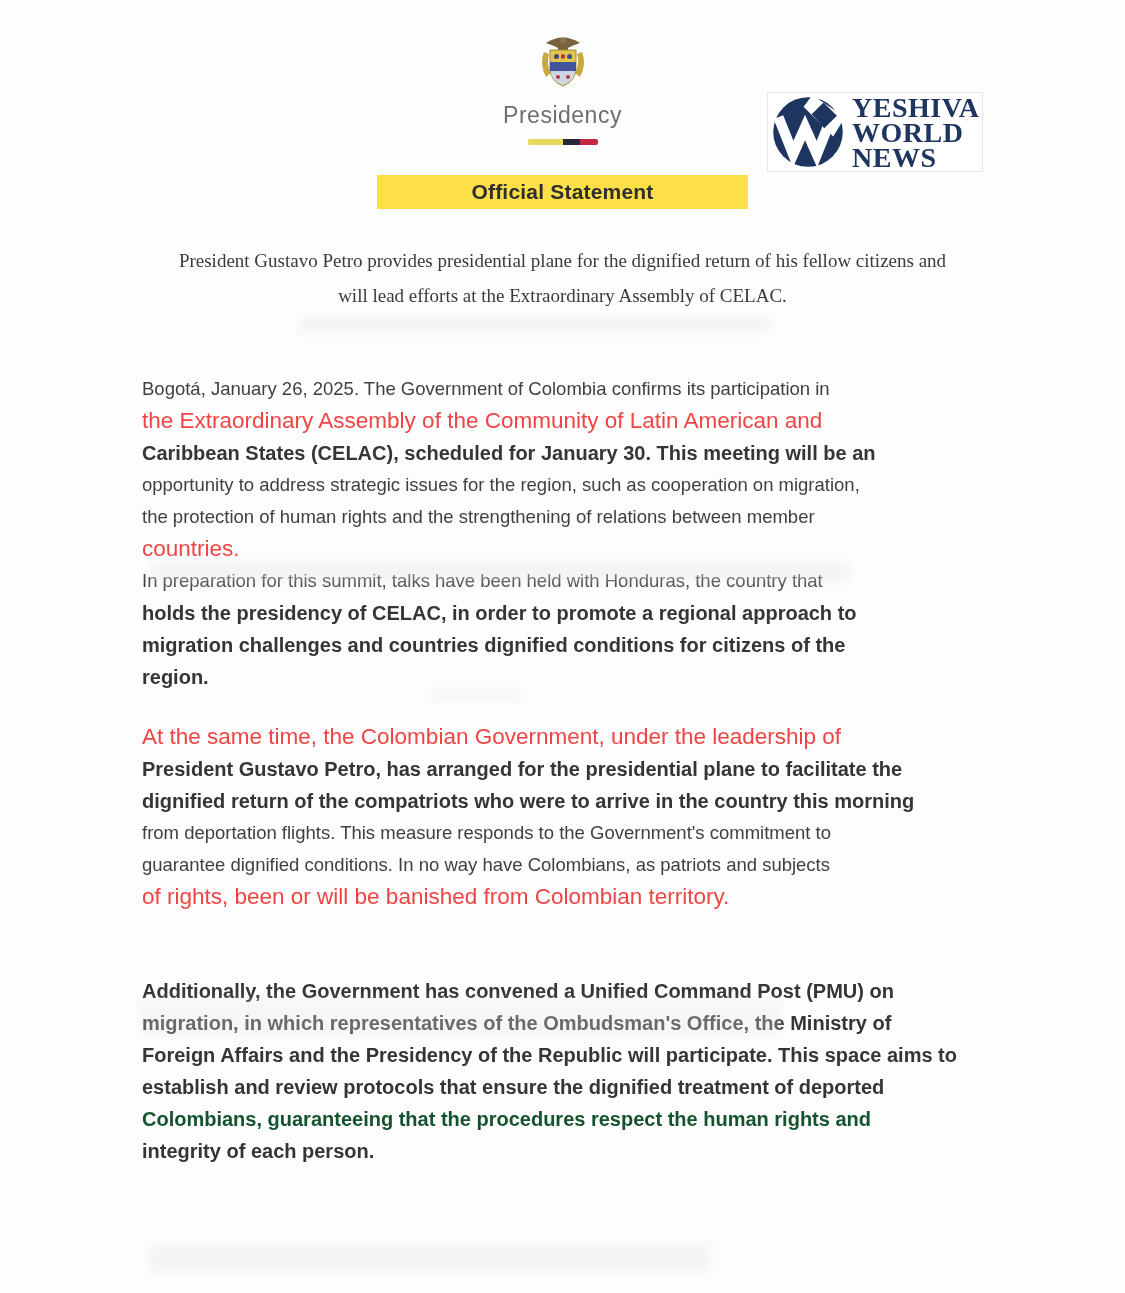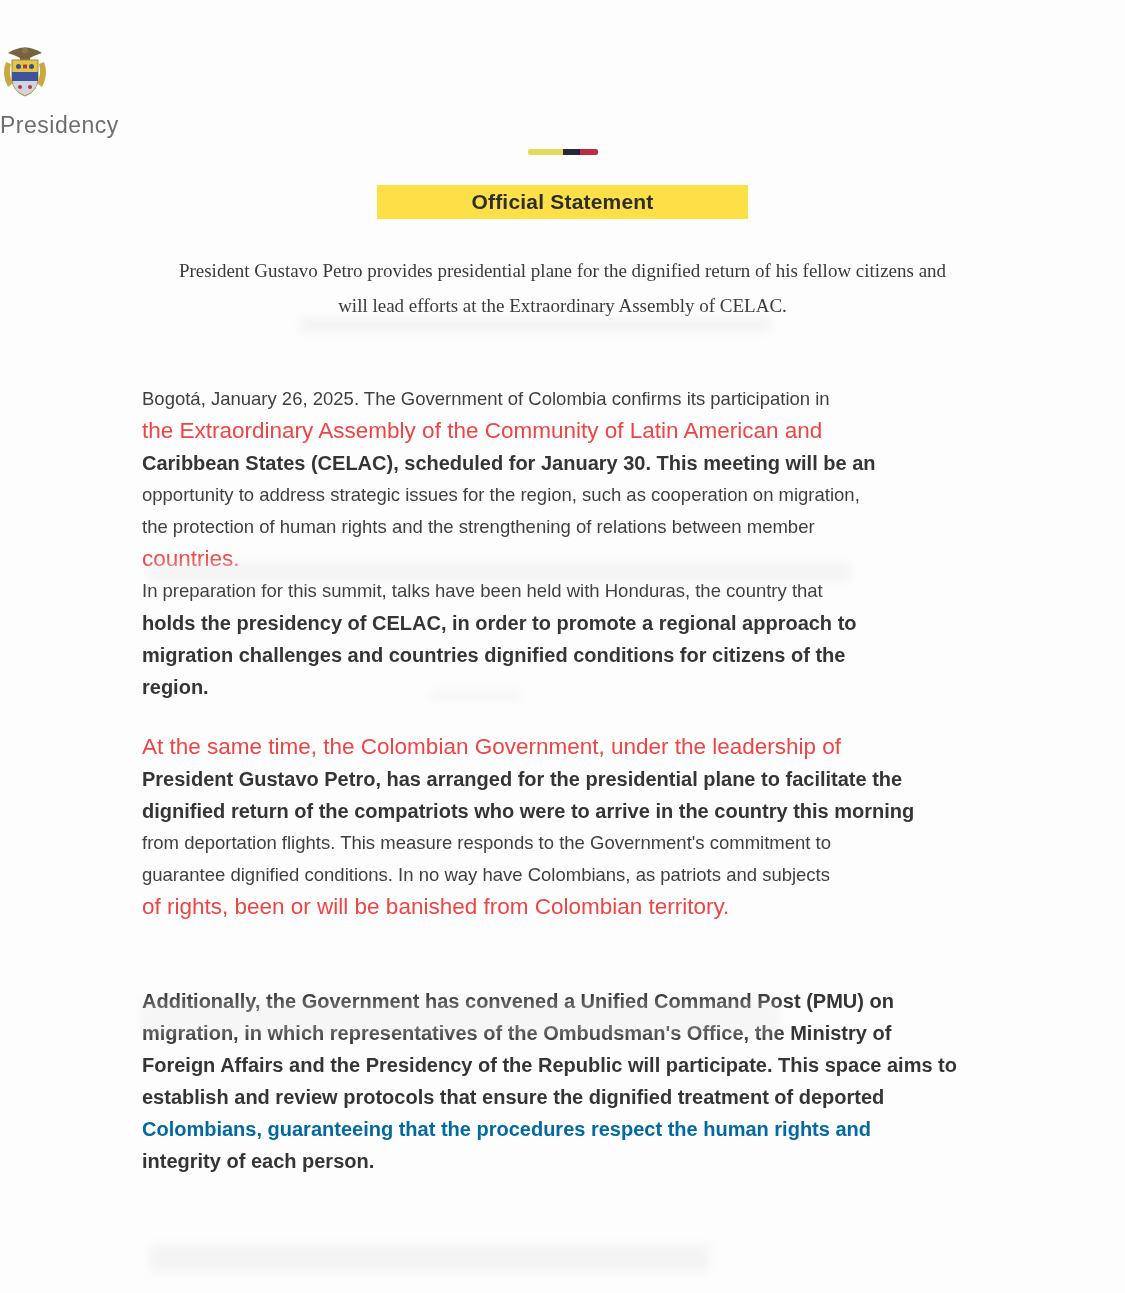--- a/index.html
+++ b/index.html
@@ -6,21 +6,21 @@
   html,body { background:#e9e9e9; }
   .page {
     position:relative;
     width:1125px; height:1293px;
     margin:0 auto;
     background:#fdfdfd;
     font-family:"Liberation Sans", sans-serif;
     overflow:hidden;
   }
   
-  .gov-block { padding-top:44px; }
+  .gov-block { padding-top:34px; text-align:center; }
   .crest { width:50px; height:60px; display:inline-block; }
   .agency { margin-top:4px; font-size:23px; letter-spacing:.5px; color:#6e6e6e; }
   .flag-strip {
     width:70px; height:6px; margin:10px auto 0;
     display:flex; border-radius:2px; overflow:hidden;
   }
   .flag-strip span { display:block; height:100%; }
   .flag-yellow { flex:2; background:#e6d95e; }
   .flag-navy   { flex:1; background:#26263c; }
   .flag-red    { flex:1; background:#c22a40; }
@@ -51,21 +51,21 @@
   }
   
   .body { margin:60px 128px 0 142px; }
   .para + .para { }
   .para:nth-of-type(3) { margin-top:28px; }
   .para:nth-of-type(4) { margin-top:62px; }
   .line { line-height:32px; white-space:nowrap; }
   .line.s1 { font-size:18.5px; color:#3f3f3f; }
   .line.s2 { font-size:20px;   color:#353535;font-weight:bold; }
   .line.s3 { font-size:22.5px; color:#ef4444; }
-  .line.light { color:#0369a1; }
+  .line.light { color:#14532d; }
   
   .smudge {
     position:absolute; background:#e7e7e7; pointer-events:none;
     filter:blur(5px);
   }
   .sm1 { left:300px; top:318px; width:470px; height:14px; opacity:.45; }
   .sm2 { left:150px; top:562px; width:700px; height:20px; opacity:.40; }
   .sm3 { left:430px; top:690px; width:90px;  height:10px; opacity:.30; }
   .sm4 { left:140px; top:1000px; width:640px; height:36px; opacity:.30; }
   .sm5 { left:150px; top:1244px; width:560px; height:28px; opacity:.40; }
@@ -91,20 +91,33 @@
       <rect x="23" y="20.5" width="4" height="4" fill="#b33a3a"></rect>
     </svg>
     <div class="agency">Presidency</div>
     <div class="flag-strip">
       <span class="flag-yellow" style="background: rgb(230, 217, 94);"></span>
       <span class="flag-navy" style="background: rgb(38, 38, 60);"></span>
       <span class="flag-red" style="background: rgb(194, 42, 64);"></span>
     </div>
   </div>
 
+  <div class="ywn">
+    <svg class="ywn-mark" viewBox="0 0 100 100">
+      <circle cx="50" cy="50" r="47" fill="#1e3560"></circle>
+      <path d="M10 30 L30 80 L46 44 L62 80 L82 30" stroke="#ffffff" stroke-width="14" fill="none"></path>
+      <polygon points="56,0 100,30 84,56 44,16" fill="#ffffff"></polygon>
+      <polygon points="71,10 89,28 72,45 55,26" fill="#1e3560"></polygon>
+    </svg>
+    <div class="ywn-text" style="color: rgb(30, 53, 96);">
+      <div>YESHIVA</div>
+      <div>WORLD</div>
+      <div>NEWS</div>
+    </div>
+  </div>
 
   <div class="title-row">
     <span class="title-band">Official Statement</span>
   </div>
 
   <div class="headline">President Gustavo Petro provides presidential plane for the dignified return of his fellow citizens and will lead efforts at the Extraordinary Assembly of CELAC.</div>
 
   <div class="body">
       <div class="para">
         <div class="line s1">Bogotá, January 26, 2025. The Government of Colombia confirms its participation in</div>

